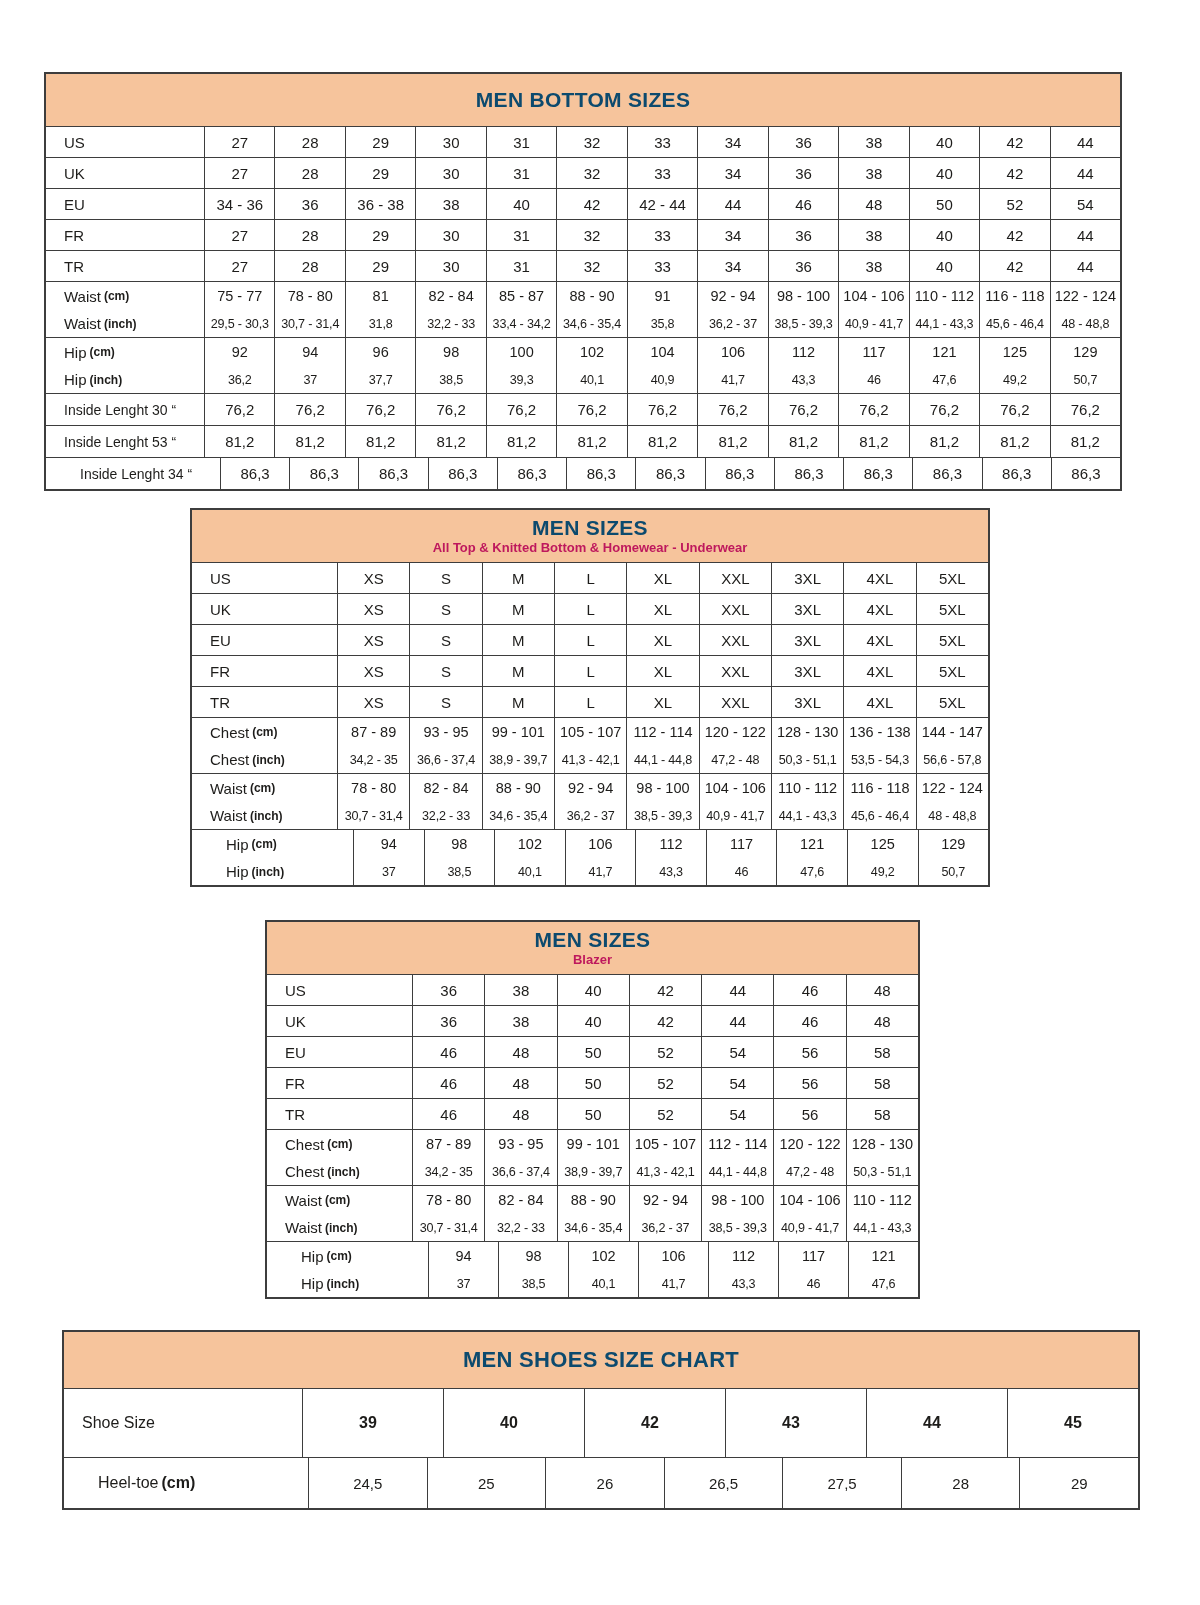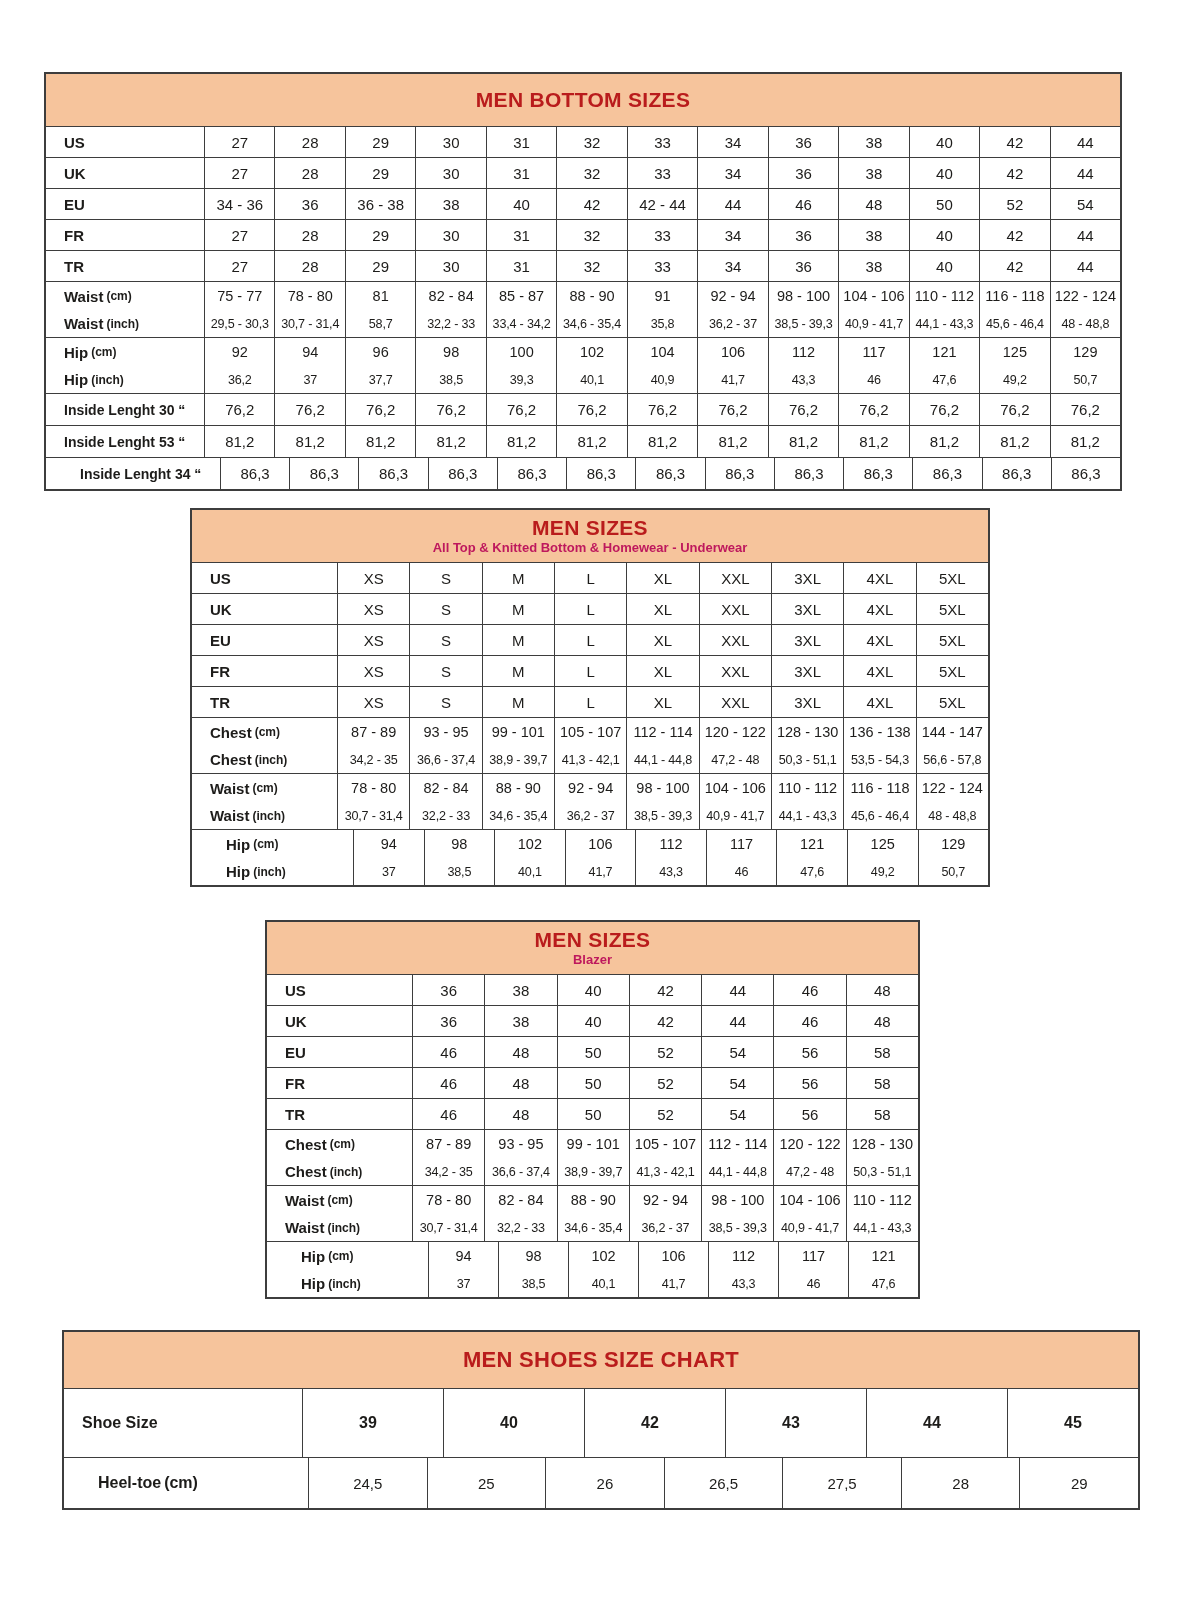--- a/index.html
+++ b/index.html
@@ -10,31 +10,31 @@
   .size-table {
     position:absolute; box-sizing:border-box; background:#ffffff;
     border:2px solid var(--border,#3d3d3d);
   }
   .thead {
     height:var(--headh,53px); background:var(--peach,#F6C49C);
     border-bottom:1.5px solid var(--border,#3d3d3d);
     display:flex; flex-direction:column; align-items:center; justify-content:center;
     box-sizing:border-box; line-height:1.15;
   }
-  .ttitle { font-size:21px; font-weight:700; letter-spacing:.3px; color:#b91c1c; }
+  .ttitle { font-size:21px; font-weight:700; letter-spacing:.3px; color:#0c4a6e; }
   .t4 .ttitle { font-size:22px; }
   .tsub { font-size:13px; font-weight:700; color:#be185d; }
   .tgroup { border-bottom:1.5px solid var(--border,#3d3d3d); }
   .tgroup:last-child { border-bottom:none;padding-left:16px; }
   .trow { display:flex; }
   .tlabel {
     width:var(--labelw,150px); flex:0 0 var(--labelw,150px);
     display:flex; align-items:center; padding-left:18px; box-sizing:border-box;
   }
-  .lmain { font-size:15px; font-weight:700; }
+  .lmain { font-size:15px; font-weight:400; }
   .lunit { font-size:12px; font-weight:700; margin-left:3px; }
   .tcell {
     flex:1 1 0; display:flex; align-items:center; justify-content:center;
     border-left:1.5px solid var(--border,#3d3d3d);
     font-size:15px; white-space:nowrap; box-sizing:border-box;
   }
   .trow.size  { height:30px; }
   .trow.cm    { height:28px; }
   .trow.inch  { height:27px; }
   .trow.inside{ height:31px; }
@@ -176,21 +176,21 @@
           <div class="tcell">116 - 118</div>
           <div class="tcell">122 - 124</div>
         </div>
         <div class="trow inch">
           <div class="tlabel">
             <span class="lmain">Waist</span>
             <span class="lunit">(inch)</span>
           </div>
           <div class="tcell">29,5 - 30,3</div>
           <div class="tcell">30,7 - 31,4</div>
-          <div class="tcell">58,7</div>
+          <div class="tcell">31,8</div>
           <div class="tcell">32,2 - 33</div>
           <div class="tcell">33,4 - 34,2</div>
           <div class="tcell">34,6 - 35,4</div>
           <div class="tcell">35,8</div>
           <div class="tcell">36,2 - 37</div>
           <div class="tcell">38,5 - 39,3</div>
           <div class="tcell">40,9 - 41,7</div>
           <div class="tcell">44,1 - 43,3</div>
           <div class="tcell">45,6 - 46,4</div>
           <div class="tcell">48 - 48,8</div>

